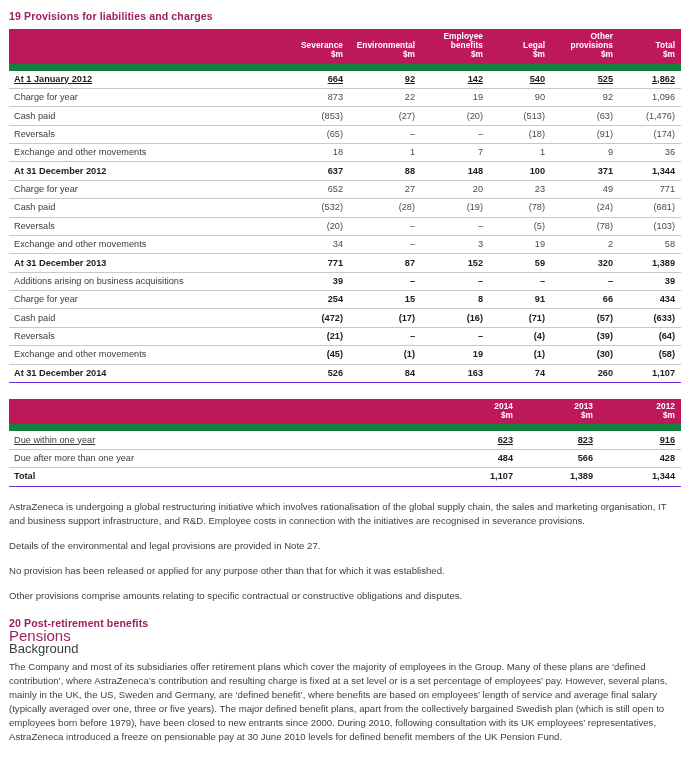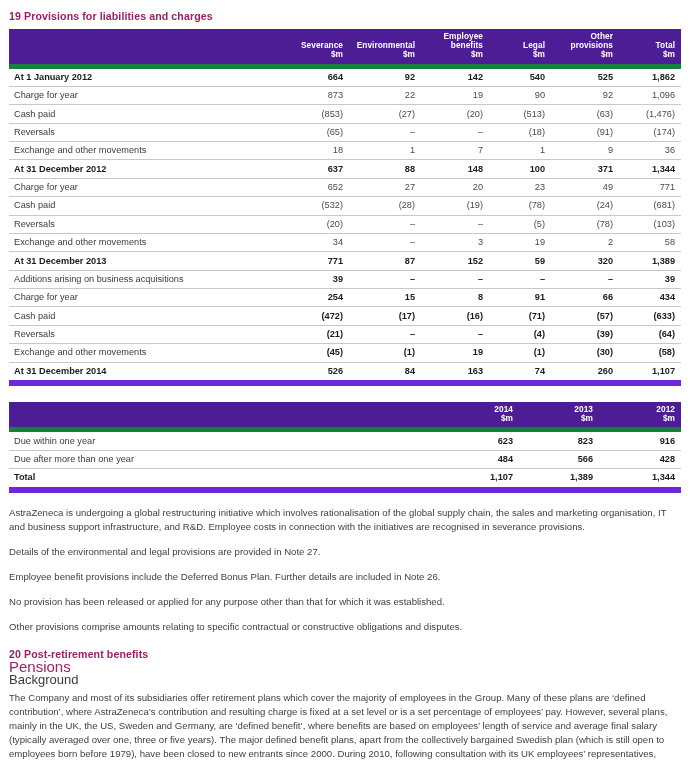--- a/index.html
+++ b/index.html
@@ -50,21 +50,21 @@
   }
 
   
   table.fin {
     width: 100%;
     border-collapse: collapse;
     table-layout: fixed;
     font-size: 9.2px;
   }
   table.fin thead th {
-    background: #4c1d95;
+    background: #be185d;
     color: #ffffff;
     font-weight: bold;
     font-size: 8.3px;
     vertical-align: bottom;
     padding: 3px 6px 4px 3px;
     text-align: right;
     line-height: 9.2px;
     letter-spacing: 0.05px;
   }
   table.fin thead th.lbl {
@@ -90,24 +90,25 @@
   }
   table.fin tbody tr.boldvals td {
     font-weight: bold;
     color: #1c1c1c;
   }
   table.fin tbody tr.boldvals td.lbl {
     font-weight: normal;
     color: #3b3b3b;
   }
   table.fin tbody tr.lastrow td {
-    border-bottom: 6px solid #6d28d9;
+    border-bottom: 1px solid #6d28d9;
   }
   table.fin tbody tr.firstrow td {
-    border-top: 5px solid #15803d;
+    border-top: 7px solid #15803d;
+    text-decoration: underline;
   }
 
   .tbl-gap { height: 16px; }
 
   
   p.body {
     margin: 0 0 11px 0;
     font-size: 9.6px;
     line-height: 14.1px;
     color: #3f3f3f;
@@ -367,21 +368,20 @@
             <td>1,107</td>
             <td>1,389</td>
             <td>1,344</td>
           </tr>
         </tbody>
     </table>
 
     <div class="para-block">
       <p class="body">AstraZeneca is undergoing a global restructuring initiative which involves rationalisation of the global supply chain, the sales and marketing organisation, IT and business support infrastructure, and R&amp;D. Employee costs in connection with the initiatives are recognised in severance provisions.</p>
       <p class="body">Details of the environmental and legal provisions are provided in Note 27.</p>
-      <p class="body">Employee benefit provisions include the Deferred Bonus Plan. Further details are included in Note 26.</p>
       <p class="body">No provision has been released or applied for any purpose other than that for which it was established.</p>
       <p class="body">Other provisions comprise amounts relating to specific contractual or constructive obligations and disputes.</p>
     </div>
 
     <div class="sec20">
       <div class="note-heading" style="margin-bottom:0">20 Post-retirement benefits</div>
       <div class="sub-heading-magenta">Pensions</div>
       <div class="sub-heading-dark">Background</div>
       <p class="body">The Company and most of its subsidiaries offer retirement plans which cover the majority of employees in the Group. Many of these plans are ‘defined contribution’, where AstraZeneca’s contribution and resulting charge is fixed at a set level or is a set percentage of employees’ pay. However, several plans, mainly in the UK, the US, Sweden and Germany, are ‘defined benefit’, where benefits are based on employees’ length of service and average final salary (typically averaged over one, three or five years). The major defined benefit plans, apart from the collectively bargained Swedish plan (which is still open to employees born before 1979), have been closed to new entrants since 2000. During 2010, following consultation with its UK employees’ representatives, AstraZeneca introduced a freeze on pensionable pay at 30 June 2010 levels for defined benefit members of the UK Pension Fund.</p>
 

